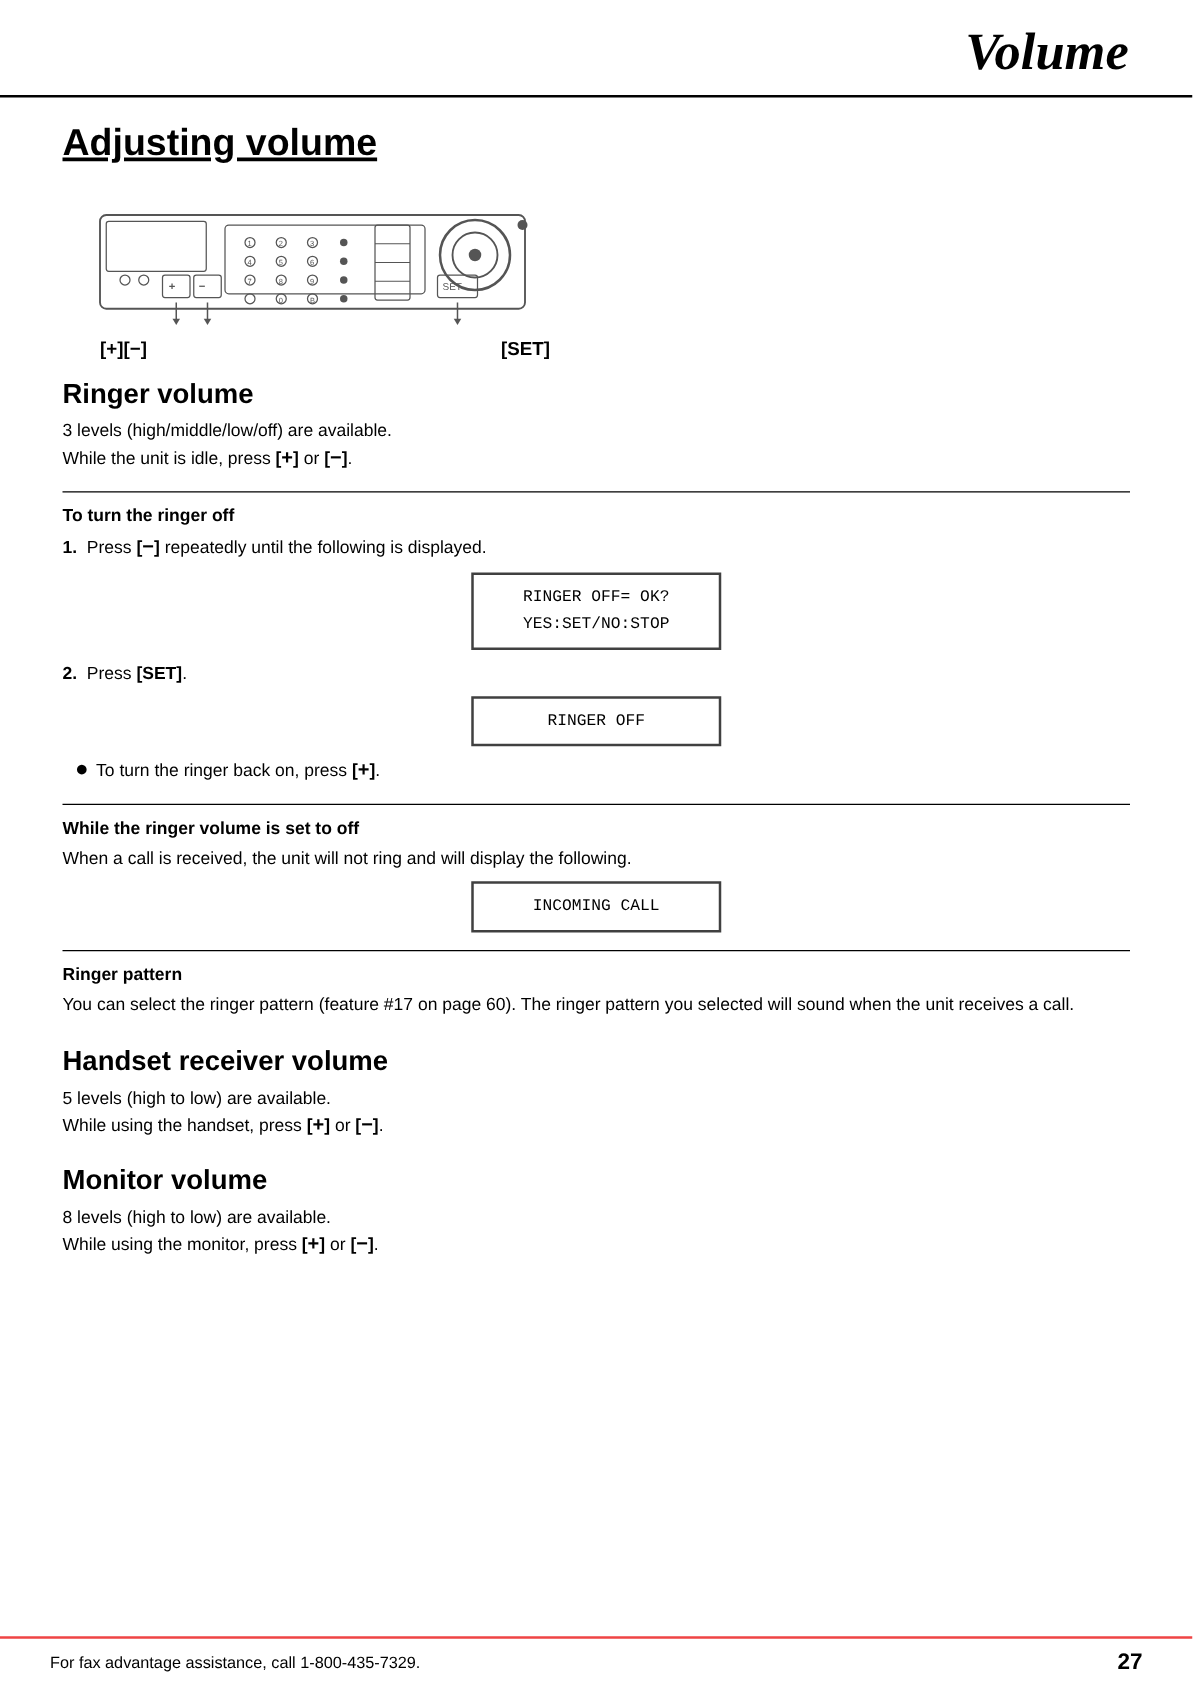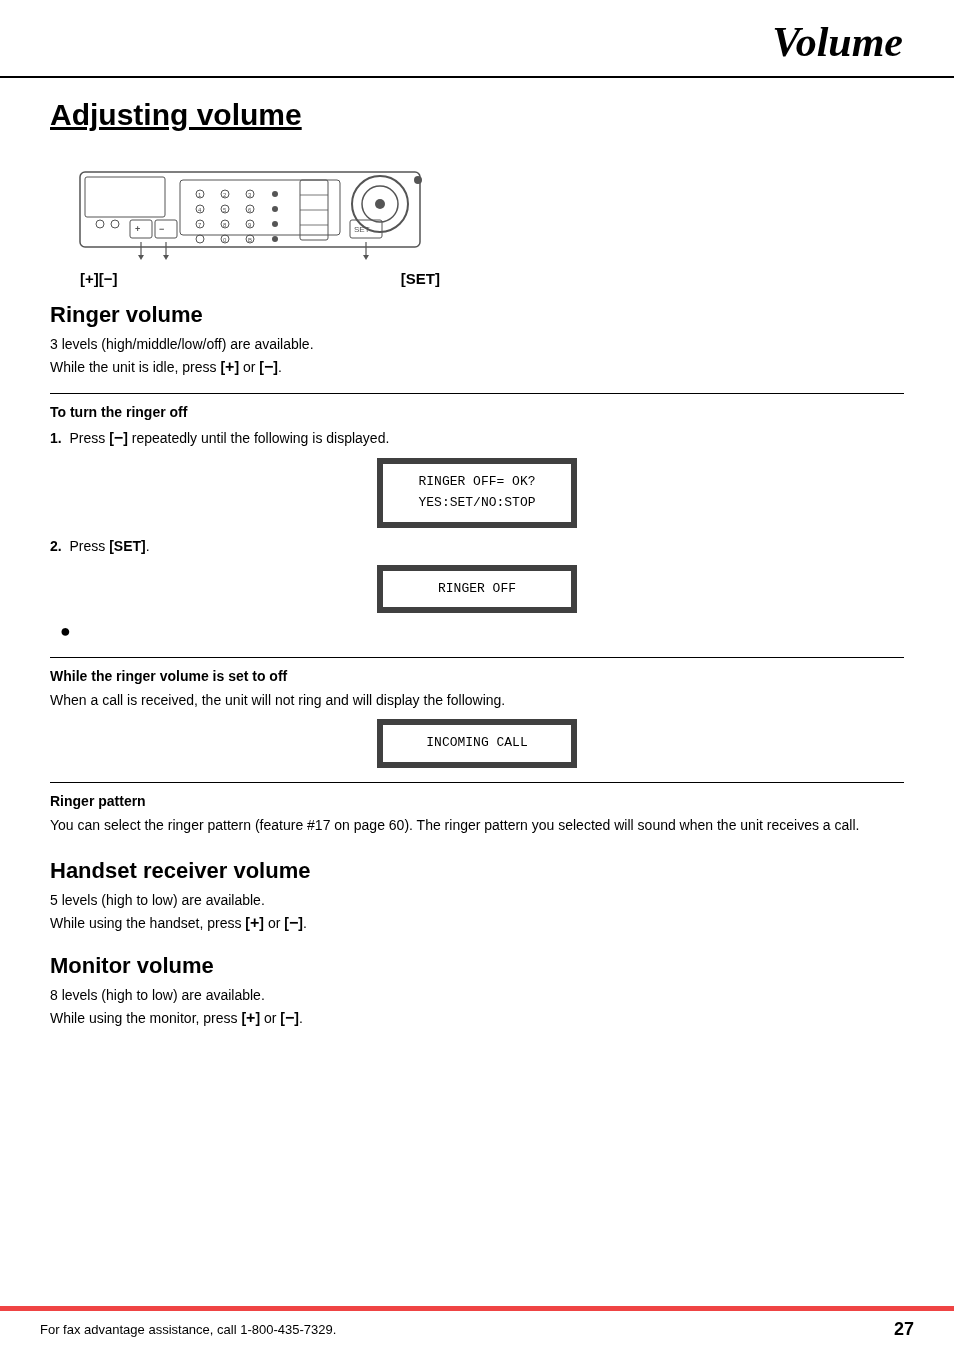--- a/index.html
+++ b/index.html
@@ -102,21 +102,21 @@
       font-weight: bold;
     }
 
     .display-box-wrapper {
       display: flex;
       justify-content: center;
       margin: 8px 0;
     }
 
     .display-box-center {
-      border: 6px solid #404040;
+      border: 2px solid #404040;
       background: #fff;
       font-family: 'Courier New', Courier, monospace;
       font-size: 13px;
       padding: 8px 30px;
       display: inline-block;
       min-width: 200px;
       line-height: 1.6;
       text-align: center;
     }
 
@@ -148,21 +148,21 @@
       line-height: 1.5;
       margin-top: 4px;
     }
 
     
     .page-footer {
       position: absolute;
       bottom: 0;
       left: 0;
       right: 0;
-      border-top: 5px solid #ef4444;
+      border-top: 2px solid #ef4444;
       display: flex;
       justify-content: space-between;
       align-items: center;
       padding: 8px 40px;
       font-size: 13px;
     }
 
     .footer-text {
       font-size: 13px;
     }
@@ -282,20 +282,21 @@
   <p class="step-text">
     <span class="step-num">2.</span>&nbsp;&nbsp;Press <span class="bracket-key bold">[SET]</span>.
   </p>
 
   <div class="display-box-wrapper">
     <div class="display-box-center">RINGER OFF</div>
   </div>
 
   <div class="bullet-item">
     <span class="bullet-dot">●</span>
+    <span>To turn the ringer back on, press <span class="bracket-key bold">[<span style="font-size:16px;">+</span>]</span>.</span>
   </div>
 
   <hr class="section-divider">
 
   <p class="subsubsection-title">While the ringer volume is set to off</p>
   <p class="subsection-desc">When a call is received, the unit will not ring and will display the following.</p>
 
   <div class="display-box-wrapper">
     <div class="display-box-center">INCOMING CALL</div>
   </div>

